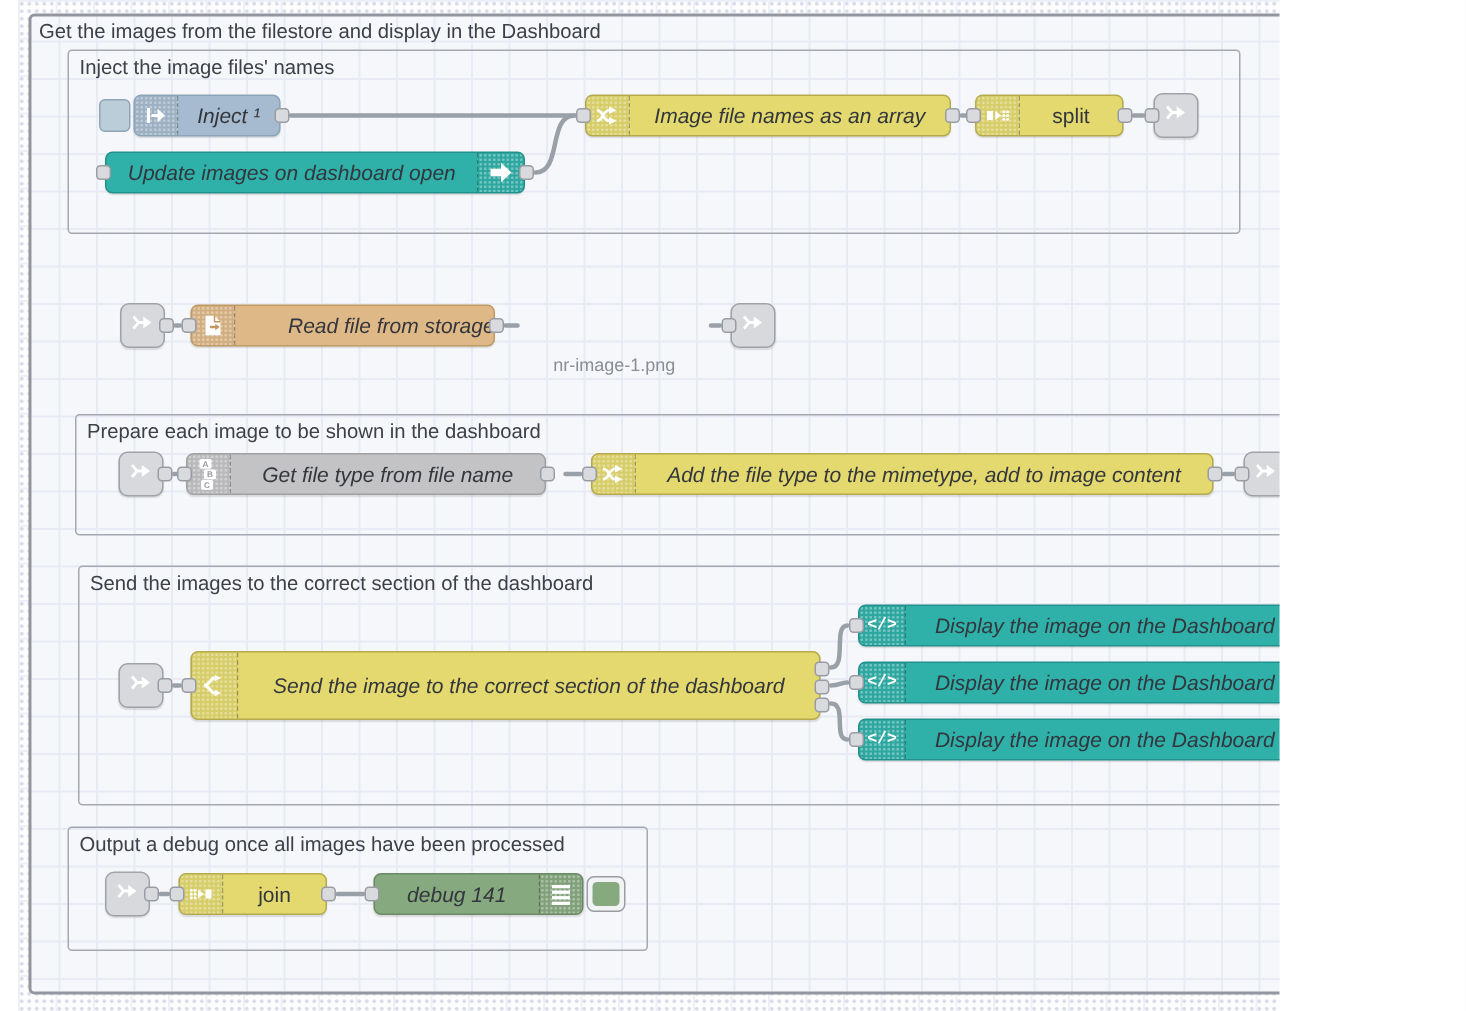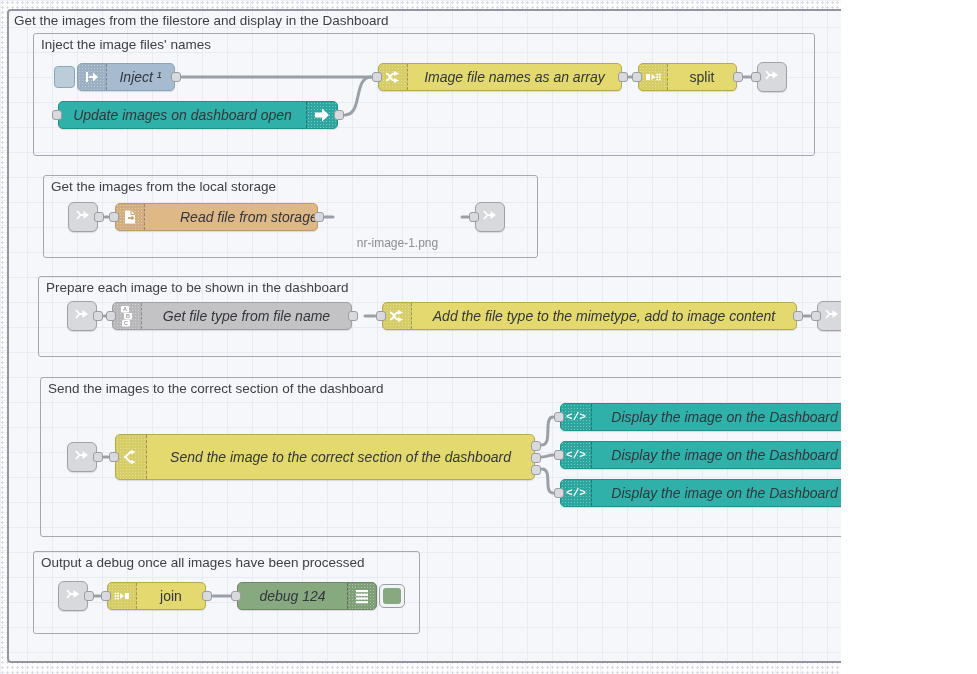--- a/index.html
+++ b/index.html
@@ -5,20 +5,21 @@
   html,body{margin:0;padding:0;}
   body{font-family:"Liberation Sans",sans-serif;}
   .canvas{
     position:relative;width:841px;height:674px;overflow:hidden;
     background-color:#fdfdfe;
     background-image:
       radial-gradient(#d9dce8 1px, transparent 1.4px),
       linear-gradient(to right, #eef0f7 1px, transparent 1px),
       linear-gradient(to bottom, #eef0f7 1px, transparent 1px);
     background-size:5px 5px,25px 25px,25px 25px;
+    margin-left:12px;
   }
   .group{position:absolute;box-sizing:border-box;}
   .group-outer{
     background-color:#f6f7fb;
     background-image:
       linear-gradient(to right, #e8eaf4 1px, transparent 1px),
       linear-gradient(to bottom, #e8eaf4 1px, transparent 1px);
     background-size:25px 25px;background-position:-7px -9px;
     border:2px solid #94969f;border-radius:4px;
   }
@@ -73,23 +74,20 @@
 </head>
 <body>
 
 <div class="canvas">
 
   <div class="group group-outer" style="left:7px;top:9px;width:953px;height:654px;">
     <div class="group-title" style="left:5px;top:2px;">Get the images from the filestore and display in the Dashboard</div>
   </div>
   <div class="group group-inner" style="left:33px;top:33px;width:782px;height:123px;">
     <div class="group-title">Inject the image files' names</div>
-  </div>
-  <div class="group group-inner" style="left:43px;top:175px;width:495px;height:83px;">
-    <div class="group-title">Get the images from the local storage</div>
   </div>
   <div class="group group-inner" style="left:38px;top:276px;width:837px;height:81px;">
     <div class="group-title">Prepare each image to be shown in the dashboard</div>
   </div>
   <div class="group group-inner" style="left:40px;top:377px;width:894px;height:160px;">
     <div class="group-title">Send the images to the correct section of the dashboard</div>
   </div>
   <div class="group group-inner" style="left:33px;top:551px;width:387px;height:83px;">
     <div class="group-title">Output a debug once all images have been processed</div>
   </div>
@@ -360,21 +358,21 @@
           <path d="M6 5 L10 8 L6 11 Z" fill="#fff"></path>
           <rect x="11" y="5" width="4" height="6" fill="#fff"></rect>
         </svg>
     </span>
     <span class="label">join</span>
     <span class="port pl"></span>
     <span class="port pr"></span>
   </div>
 
   <div class="node n-debug" style="left:237px;top:582px;width:140px;">
-    <span class="label italic">debug 124</span>
+    <span class="label italic">debug 141</span>
     <span class="icon-box right">
       <svg width="14" height="16" viewBox="0 0 14 16">
           <rect x="1" y="2" width="12" height="2.2" fill="#fff"></rect>
           <rect x="1" y="5.7" width="12" height="2.2" fill="#fff"></rect>
           <rect x="1" y="9.4" width="12" height="2.2" fill="#fff"></rect>
           <rect x="1" y="13.1" width="12" height="2.2" fill="#fff"></rect>
         </svg>
     </span>
     <span class="port pl"></span>
   </div>

